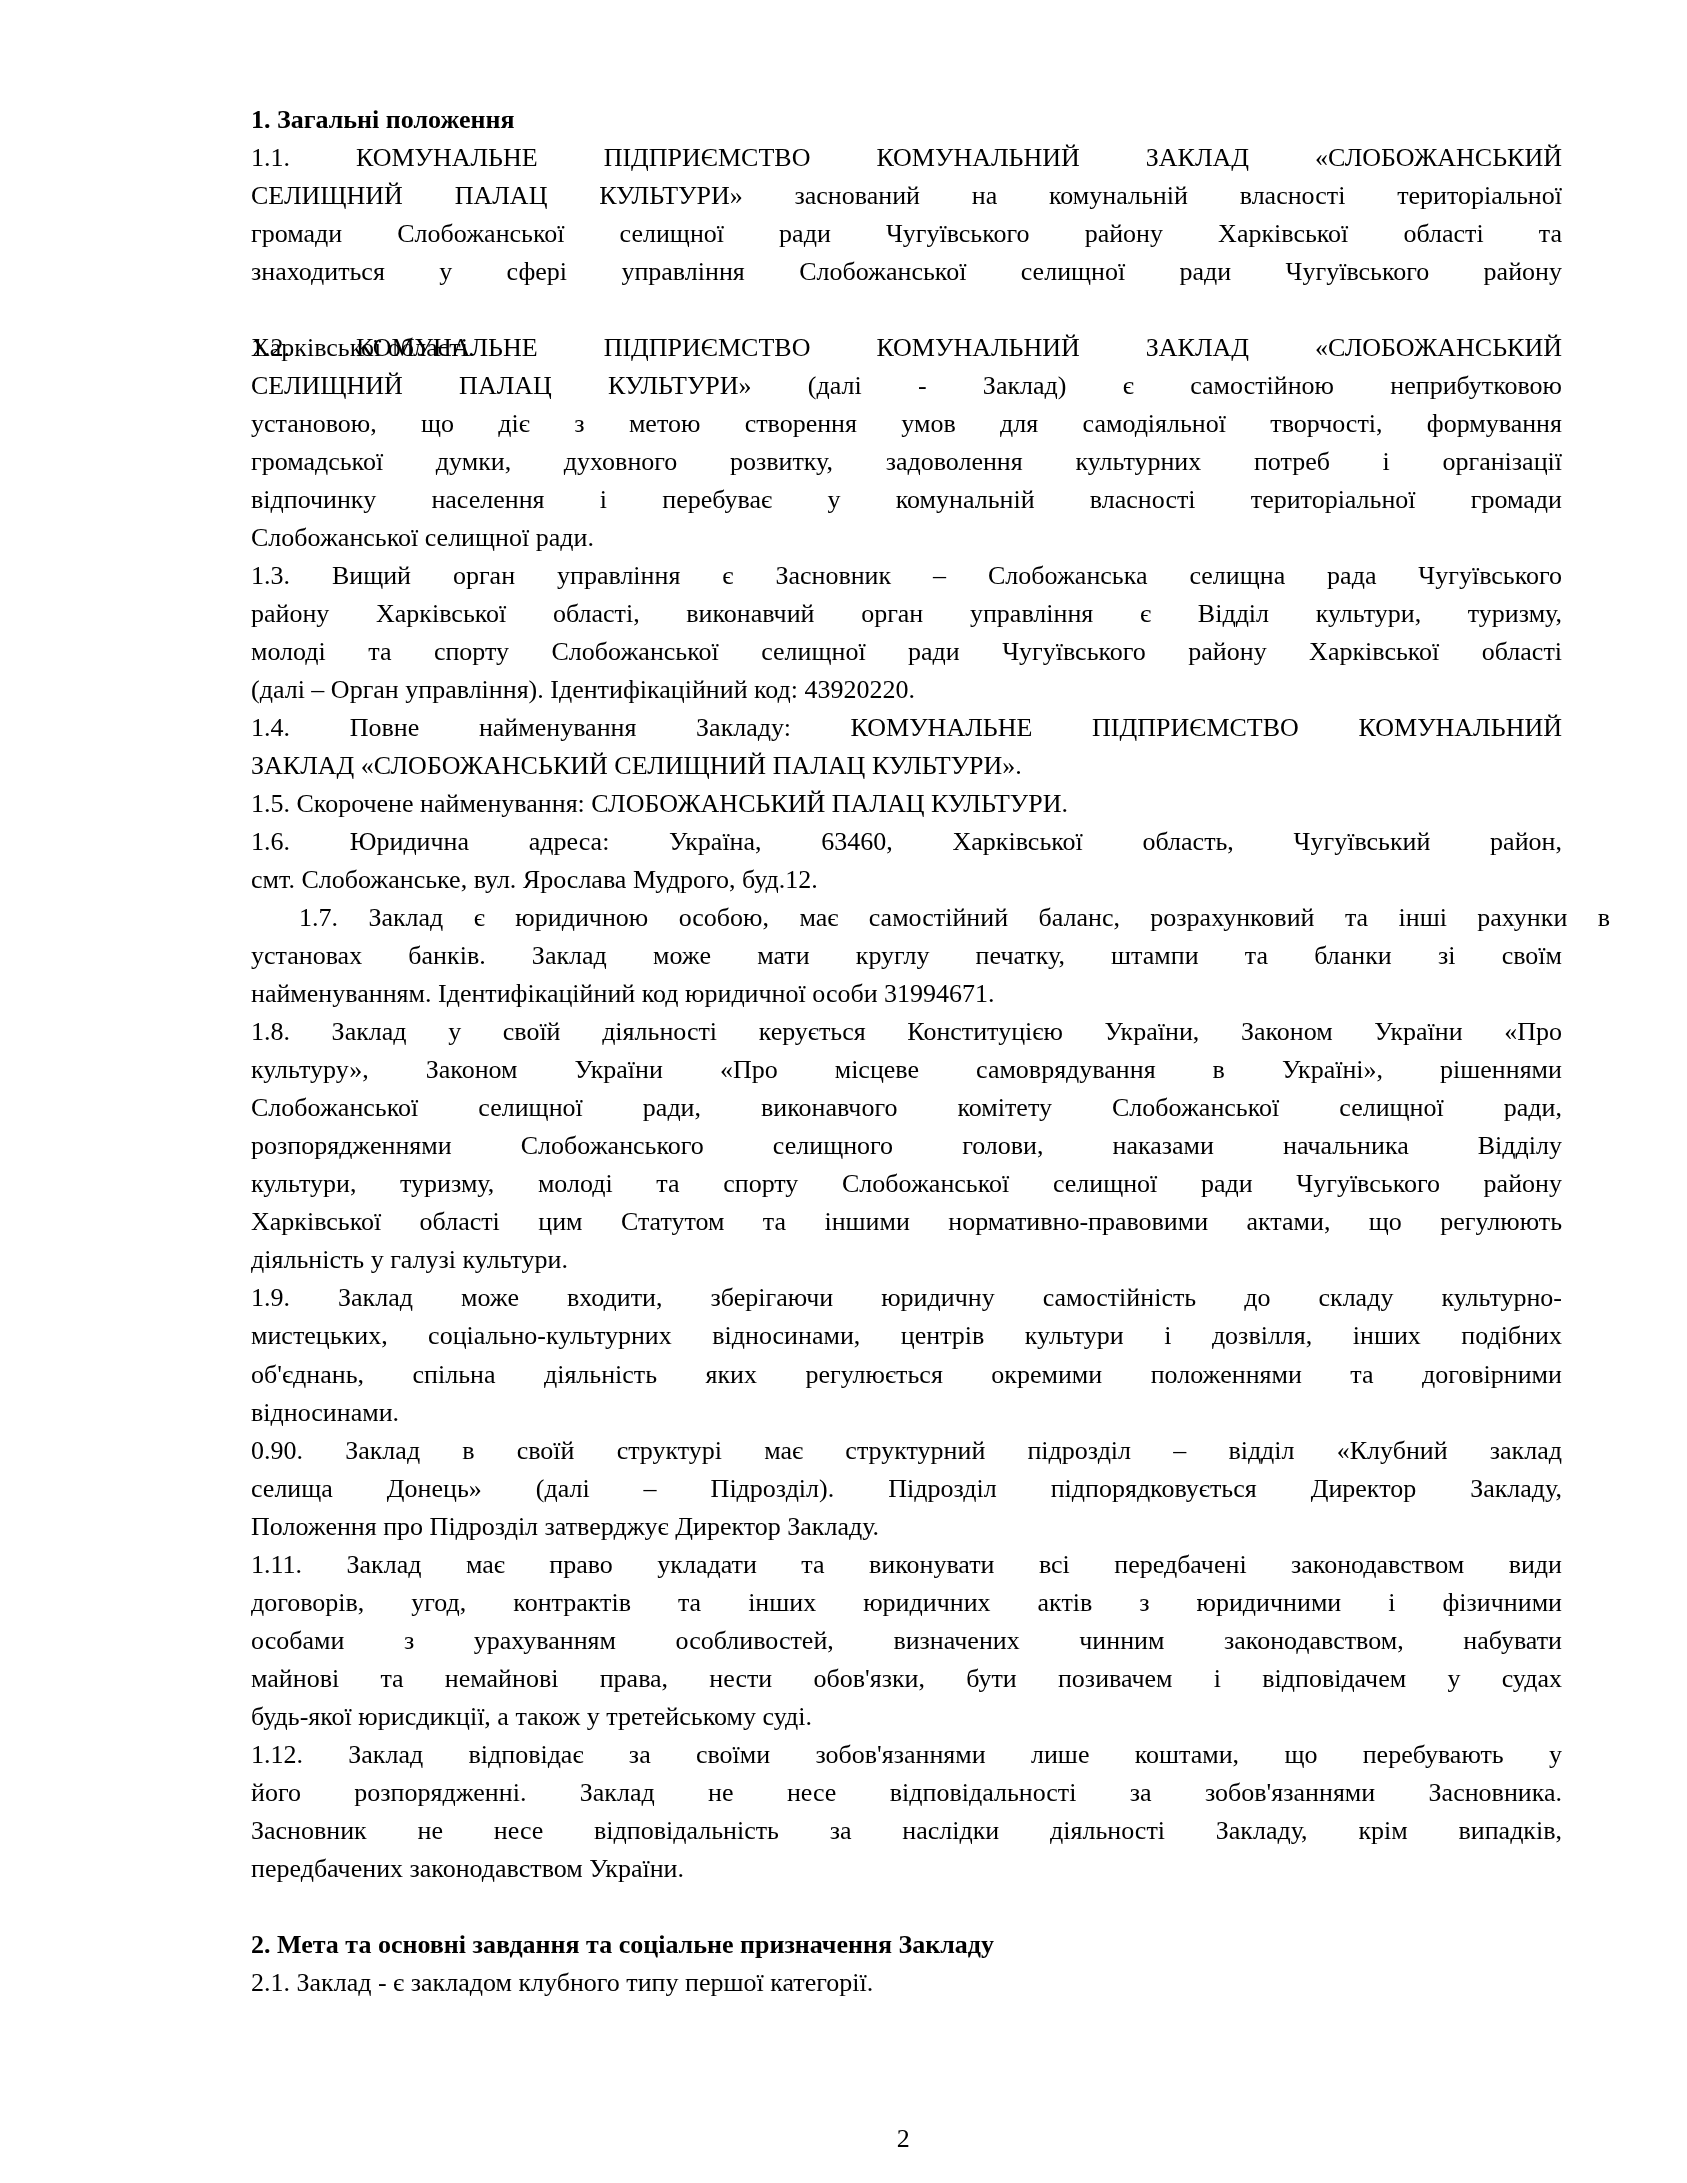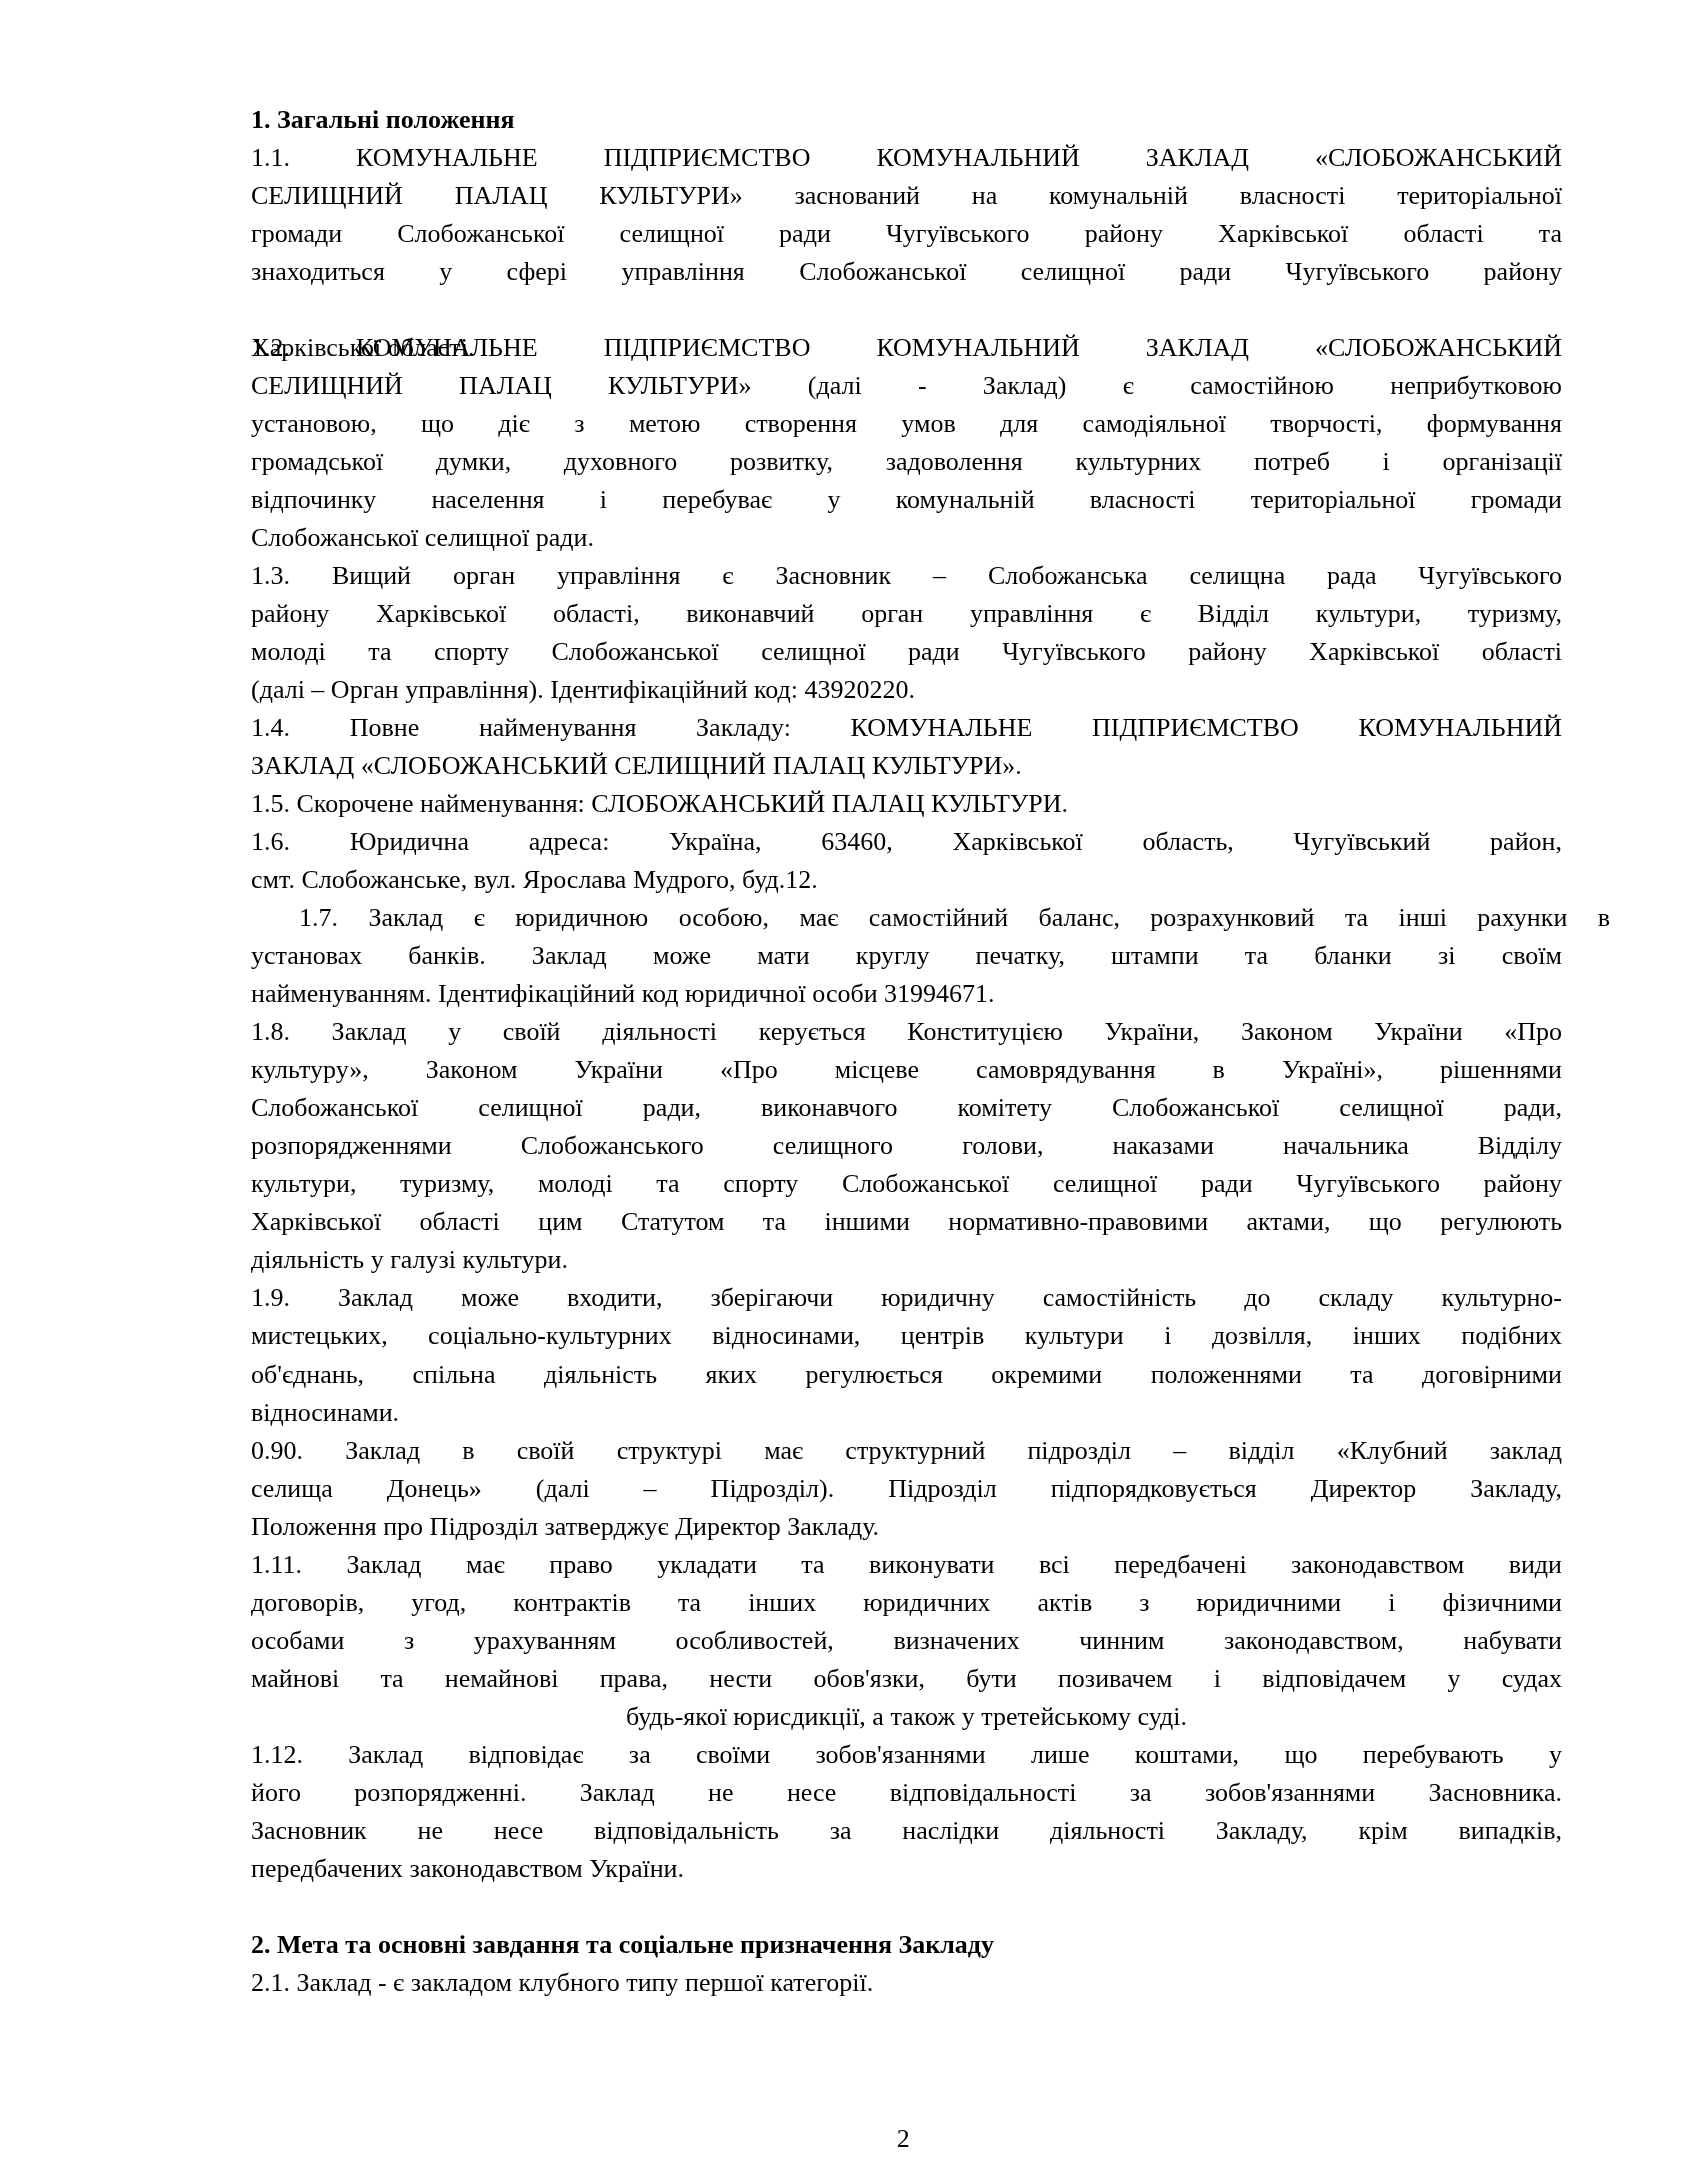--- a/index.html
+++ b/index.html
@@ -114,21 +114,21 @@
       <div>
         <div class="line justify" style="top: 1432px;">0.90. Заклад в своїй структурі має структурний підрозділ – відділ  «Клубний заклад</div>
         <div class="line justify" style="top: 1470px;">селища Донець» (далі – Підрозділ). Підрозділ підпорядковується Директор Закладу,</div>
         <div class="line" style="top: 1508px;">Положення про Підрозділ затверджує Директор Закладу.</div>
       </div>
       <div>
         <div class="line justify" style="top: 1546px;">1.11. Заклад має право укладати та виконувати всі передбачені законодавством види</div>
         <div class="line justify" style="top: 1584px;">договорів, угод, контрактів та інших юридичних актів з юридичними і фізичними</div>
         <div class="line justify" style="top: 1622px;">особами з урахуванням особливостей, визначених чинним законодавством, набувати</div>
         <div class="line justify" style="top: 1660px;">майнові та немайнові права, нести обов'язки, бути позивачем і відповідачем у судах</div>
-        <div class="line" style="top: 1698px; text-align: center;">будь-якої юрисдикції, а також у третейському суді.</div>
+        <div class="line" style="top: 1698px;">будь-якої юрисдикції, а також у третейському суді.</div>
       </div>
       <div>
         <div class="line justify" style="top: 1736px;">1.12. Заклад відповідає за своїми зобов'язаннями лише коштами, що перебувають у</div>
         <div class="line justify" style="top: 1774px;">його розпорядженні. Заклад не несе відповідальності за зобов'язаннями Засновника.</div>
         <div class="line justify" style="top: 1812px;">Засновник не несе відповідальність за наслідки діяльності Закладу, крім випадків,</div>
         <div class="line" style="top: 1850px;">передбачених законодавством України.</div>
       </div>
       <div>
         <div class="line" style="top: 1888px;"></div>
       </div>

